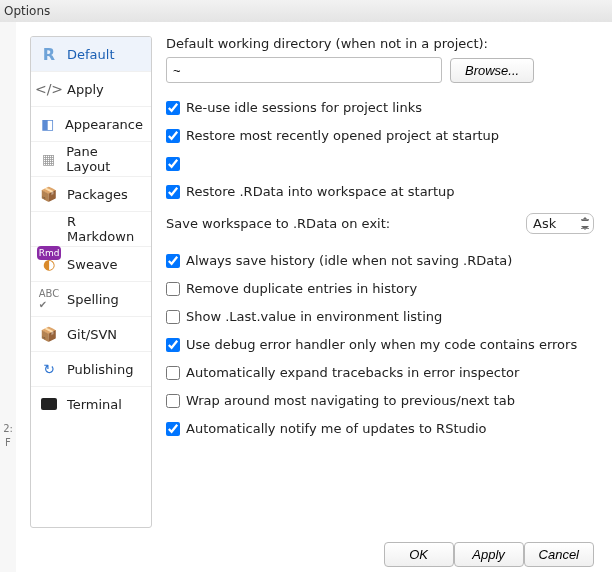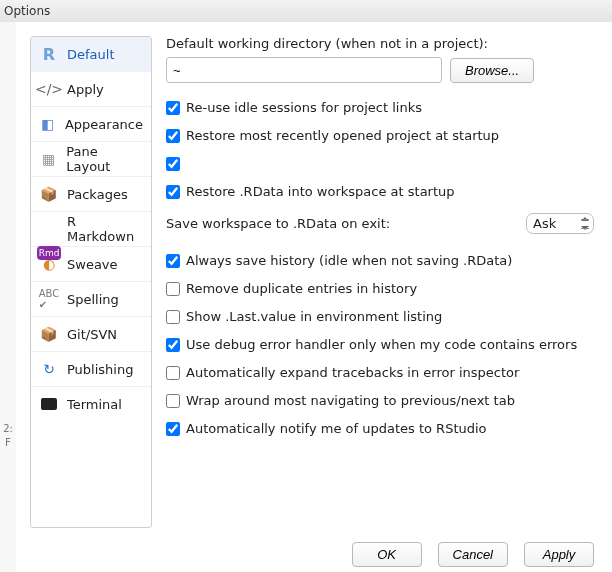--- a/index.html
+++ b/index.html
@@ -25,21 +25,21 @@
   .check-row input[type=checkbox]{width:14px;height:14px;margin:0;}
   .select-row{display:flex;align-items:center;gap:8px;margin:14px 0 14px 0;justify-content:space-between;}
   .spin{border:1px solid #bfbfbf;border-radius:7px;padding:2px 18px 2px 6px;background:#fff;position:relative;min-width:42px;display:inline-block;}
   .spin::after{content:"";position:absolute;right:4px;top:3px;width:8px;height:14px;
                background:linear-gradient(#888,#888) 0 2px/8px 1px no-repeat,
                           linear-gradient(#888,#888) 0 11px/8px 1px no-repeat;}
   .spin .caret-up,.spin .caret-down{position:absolute;right:4px;width:0;height:0;border-left:4px solid transparent;border-right:4px solid transparent;}
   .spin .caret-up{top:3px;border-bottom:4px solid #666;}
   .spin .caret-down{bottom:3px;border-top:4px solid #666;}
   
-  .footer{position:absolute;left:16px;right:0;bottom:0;height:30px;background:#fff;display:flex;justify-content:flex-end;align-items:flex-start;gap:16px;padding:0 18px;}
+  .footer{position:absolute;left:16px;right:0;bottom:0;height:30px;background:#fff;display:flex;justify-content:flex-end;align-items:flex-start;gap:0;padding:0 18px;}
   .footer .btn{min-width:70px;text-align:center;}
   
   .ic-R{font-weight:bold;color:#6fa3d8;font-size:16px;}
   .ic-code{color:#6b6b6b;}
   .ic-appearance{color:#5b8bd4;}
   .ic-pane{color:#9a9a9a;}
   .ic-pkg{color:#b07a3a;}
   .ic-rmd{background:#8a2ba6;color:#fff;border-radius:4px;font-size:9px;padding:2px 2px;margin-top:48px;}
   .ic-sweave{color:#d98a2b;}
   .ic-spell{color:#7a7a7a;font-size:10px;}
@@ -191,15 +191,15 @@
           <input type="checkbox" checked="" style="">
           <span>Automatically notify me of updates to RStudio</span>
         </div>
       </div>
 
   </div>
 </div>
 
 <div class="footer">
   <button class="btn">OK</button>
+  <button class="btn">Apply</button>
   <button class="btn">Cancel</button>
-  <button class="btn">Apply</button>
 </div>
 
 </body></html>

